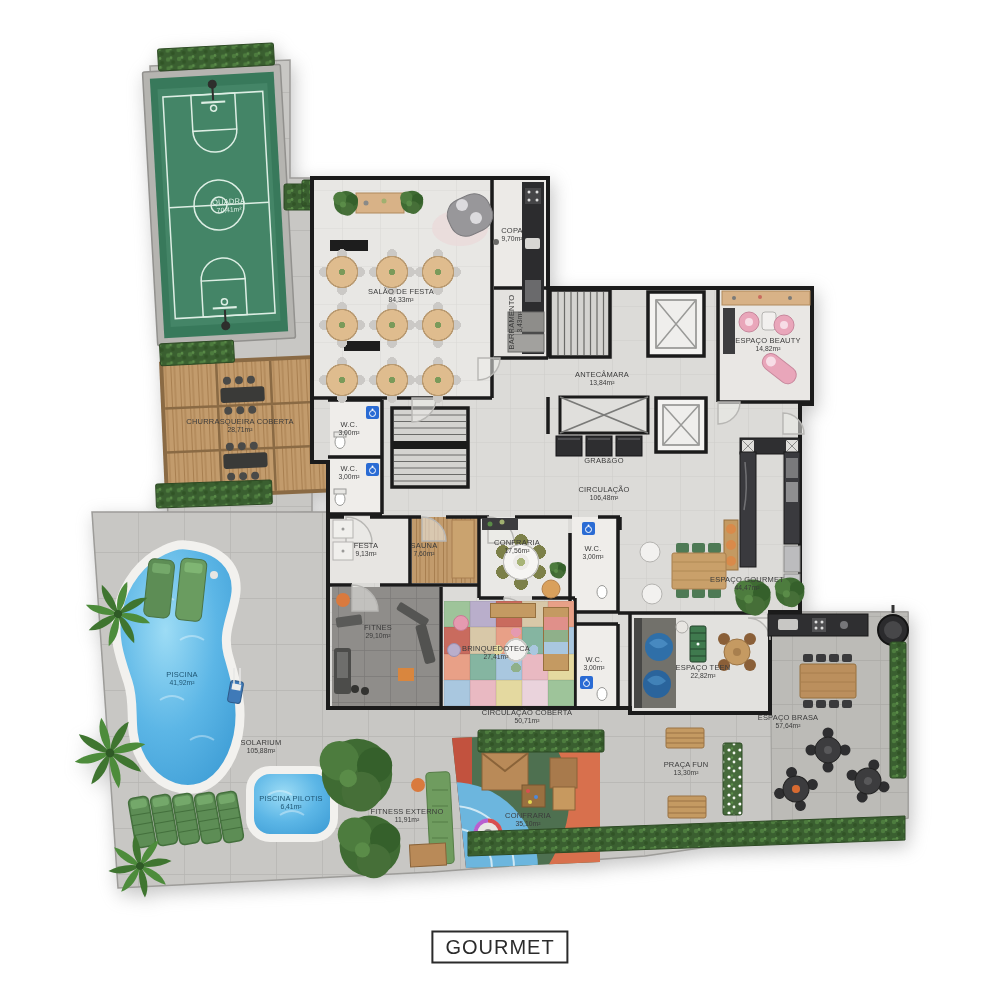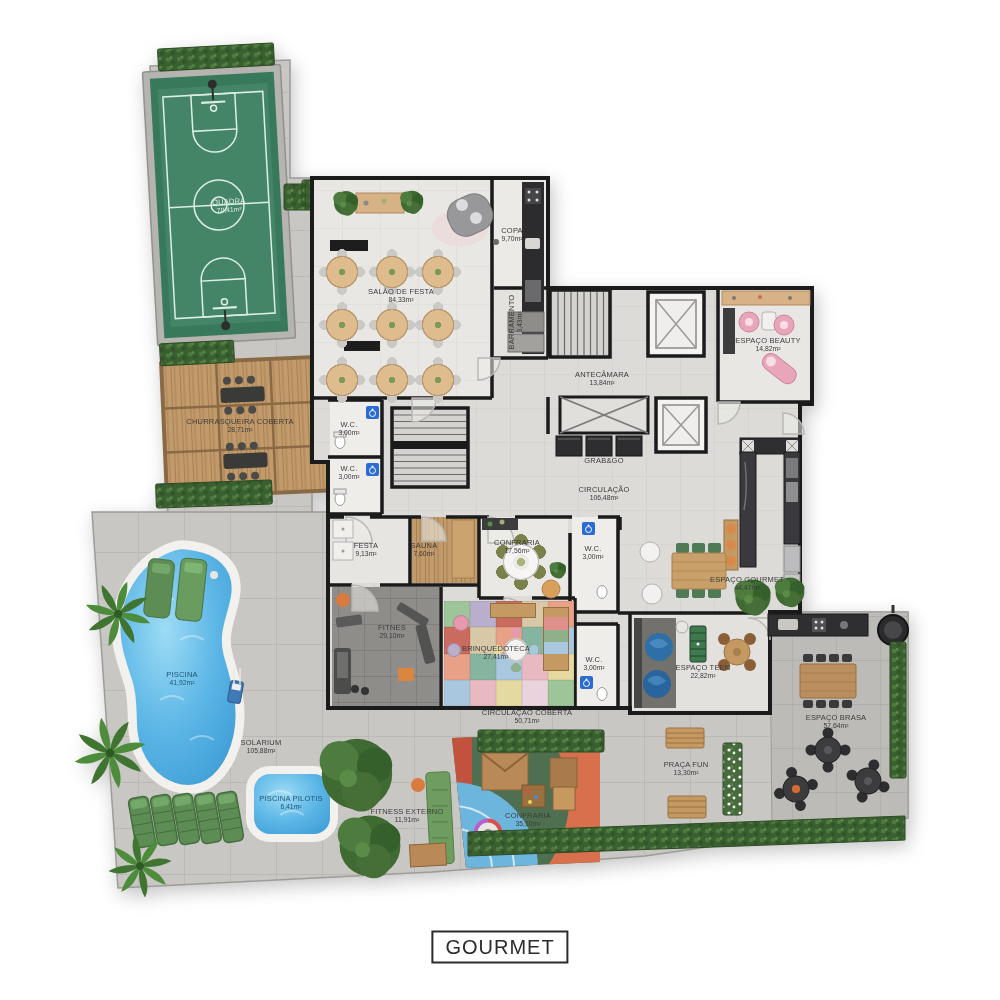--- a/index.html
+++ b/index.html
@@ -640,41 +640,41 @@
         <span class="ra">17,56m²</span>
       </div>
   <div class="rl" style="left:593px;top:553px">
         <span class="rn">W.C.</span>
         <span class="ra">3,00m²</span>
       </div>
   <div class="rl" style="left:747px;top:584px">
         <span class="rn">ESPAÇO GOURMET</span>
         <span class="ra">44,47m²</span>
       </div>
-  <div class="rl" style="left:392px;top:632px">
+  <div class="rl" style="left:378px;top:632px">
         <span class="rn">FITNES</span>
         <span class="ra">29,10m²</span>
       </div>
   <div class="rl" style="left:496px;top:653px">
         <span class="rn">BRINQUEDOTECA</span>
         <span class="ra">27,41m²</span>
       </div>
   <div class="rl" style="left:594px;top:664px">
         <span class="rn">W.C.</span>
         <span class="ra">3,00m²</span>
       </div>
   <div class="rl" style="left:703px;top:672px">
         <span class="rn">ESPAÇO TEEN</span>
         <span class="ra">22,82m²</span>
       </div>
   <div class="rl" style="left:527px;top:717px">
         <span class="rn">CIRCULAÇÃO COBERTA</span>
         <span class="ra">50,71m²</span>
       </div>
-  <div class="rl" style="left:836px;top:722px">
+  <div class="rl" style="left:788px;top:722px">
         <span class="rn">ESPAÇO BRASA</span>
         <span class="ra">57,64m²</span>
       </div>
   <div class="rl aqua" style="left:182px;top:679px">
         <span class="rn">PISCINA</span>
         <span class="ra">41,92m²</span>
       </div>
   <div class="rl" style="left:261px;top:747px">
         <span class="rn">SOLARIUM</span>
         <span class="ra">105,88m²</span>

